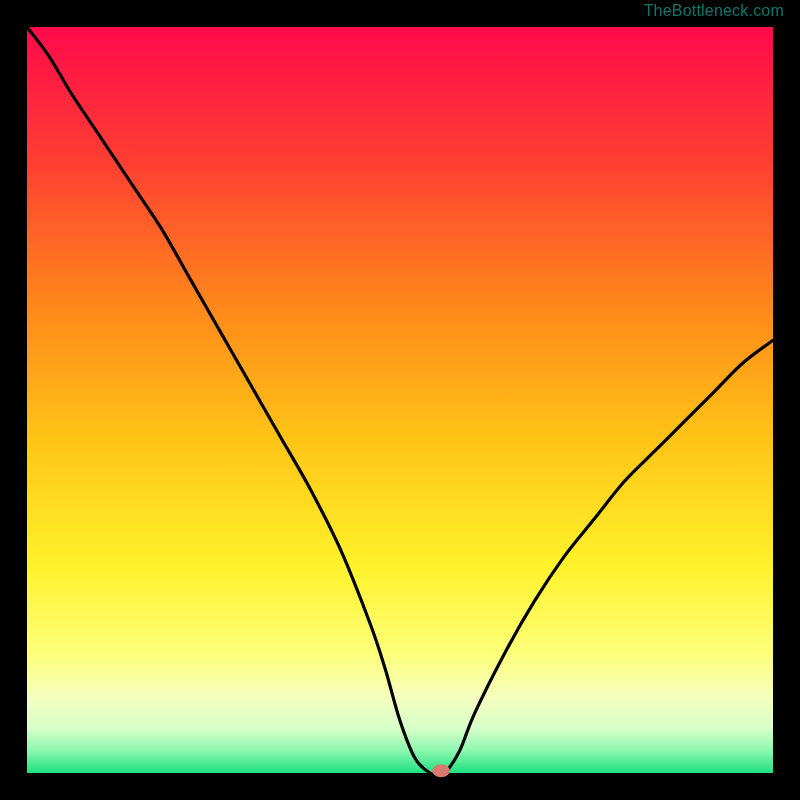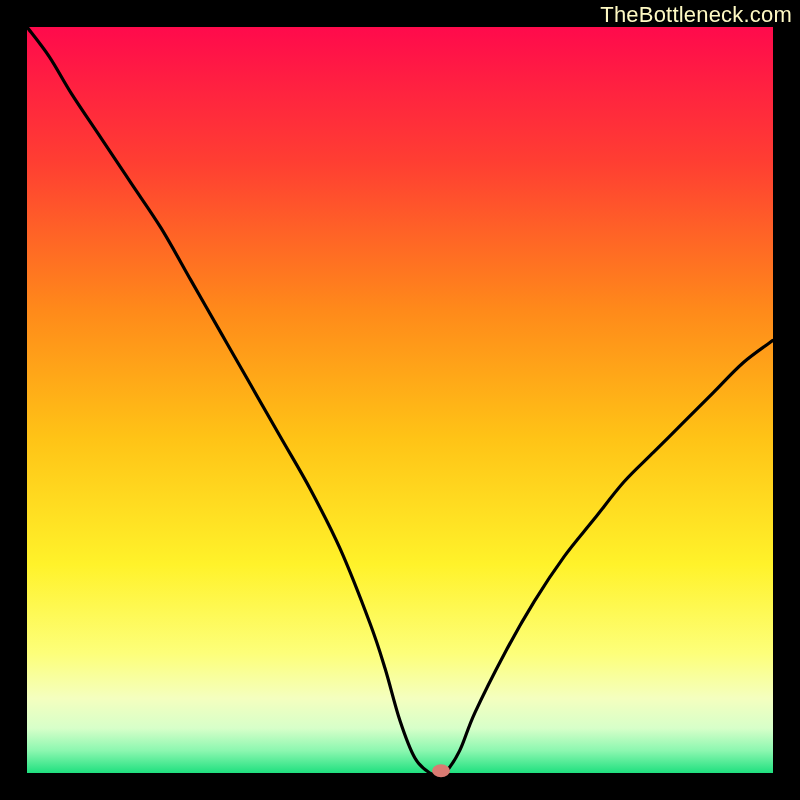--- a/index.html
+++ b/index.html
@@ -13,23 +13,23 @@
   }
   .frame {
     position: relative;
     width: 800px;
     height: 800px;
     background: #000;
   }
   .watermark {
     position: absolute;
     top: 2px;
-    right: 8px;
-    color: #fef9c3;
-    font-size: 22px;
+    right: 16px;
+    color: #0f766e;
+    font-size: 16px;
     font-weight: 500;
     letter-spacing: 0.2px;
     user-select: none;
   }
   svg {
     display: block;
   }
 </style>
 </head>
 <body>

